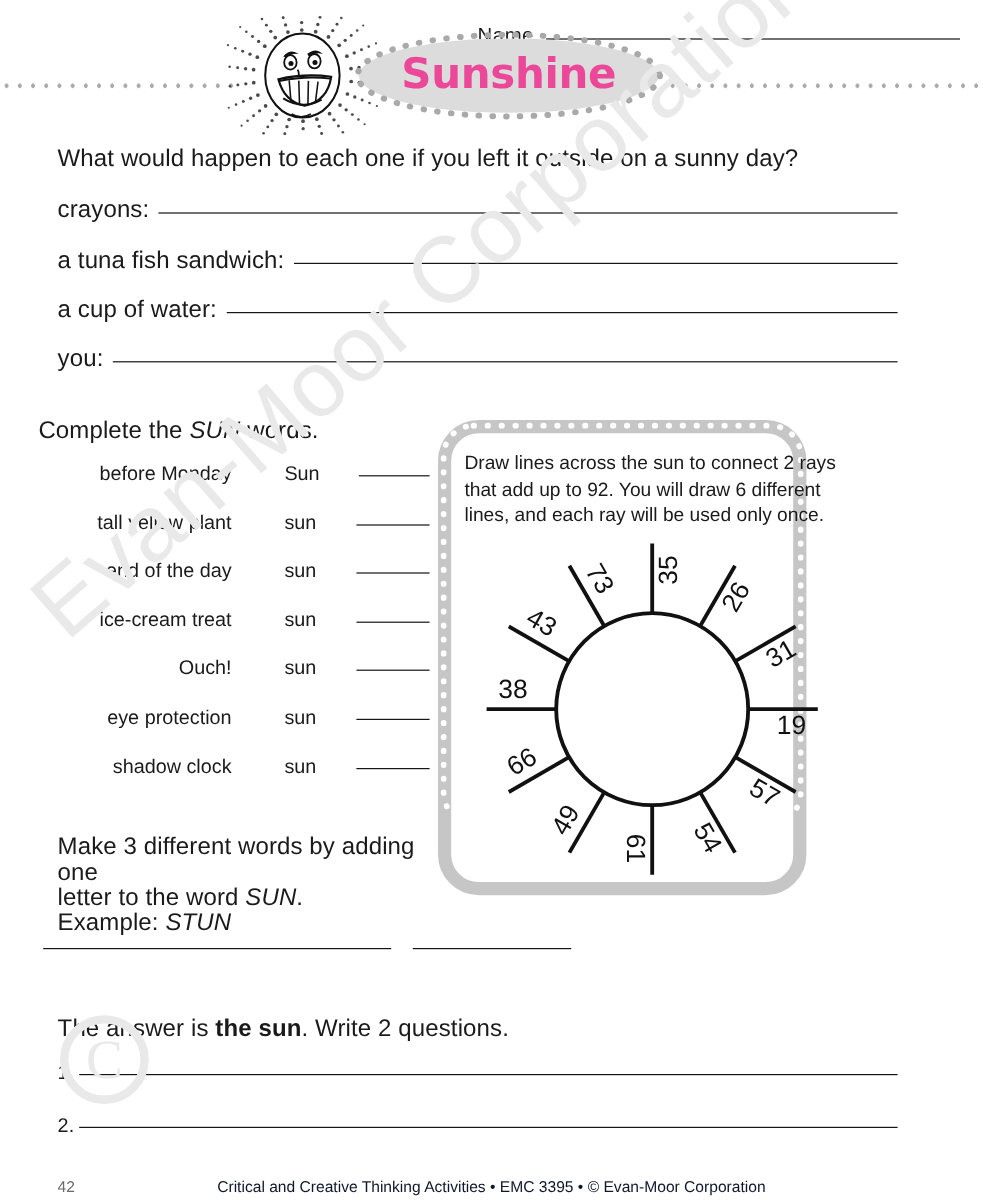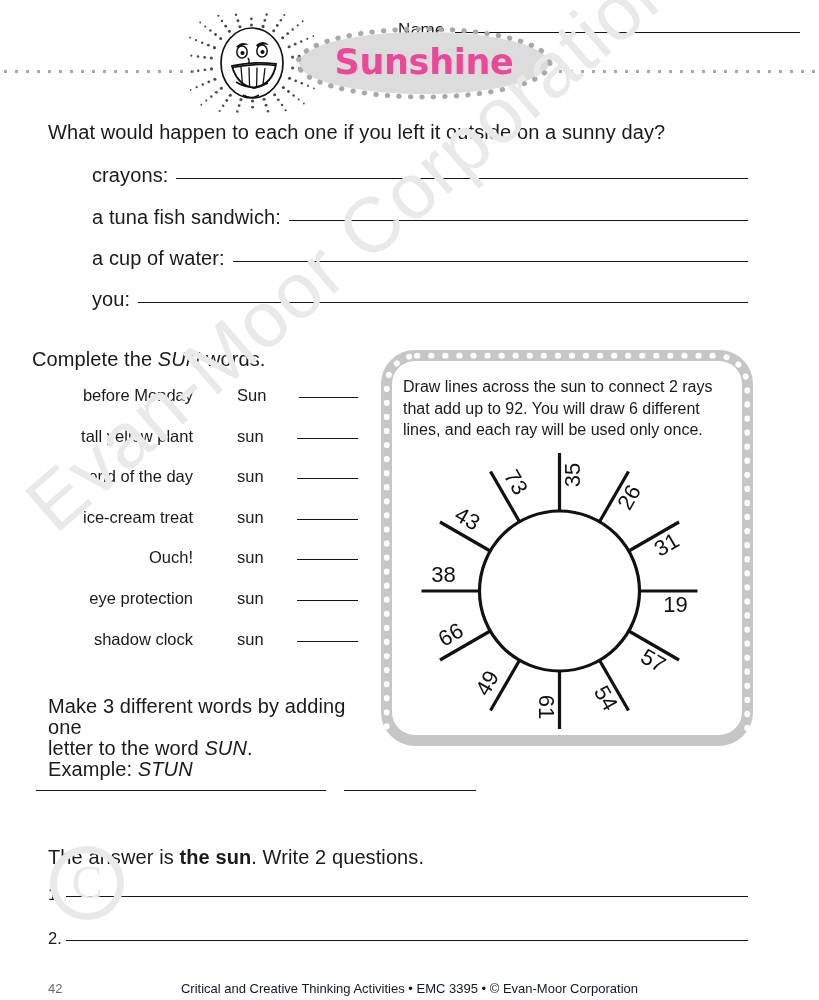--- a/index.html
+++ b/index.html
@@ -118,21 +118,21 @@
 
   #q1-prompt { position: absolute; left: 48px; top: 121px; }
 
   .fill-row {
     position: absolute;
     left: 48px;
     display: flex;
     align-items: baseline;
     width: 700px;
   }
-  .fill-row .fr-label { white-space: nowrap; margin-left: 44px; }
+  .fill-row .fr-label { white-space: nowrap; }
   .fill-row .fr-line {
     flex: 1 1 auto;
     height: 0;
     border-bottom: 1.5px solid #141414;
     margin-left: 8px;
     position: relative; top: -3px;
   }
   #fill-crayons  { top: 164px; }
   #fill-tuna     { top: 206px; }
   #fill-water    { top: 247px; justify-content: space-between; }
@@ -206,22 +206,22 @@
     flex: 1 1 auto; height: 0;
     border-bottom: 1.5px solid #141414;
     margin-left: 4px; position: relative; top: -3px;
   }
   #answer-1 { top: 885px; }
   #answer-2 { top: 929px; }
 
   
   #puzzle-box {
     position: absolute;
-    left: 381px; top: 350px;
-    width: 372px; height: 396px;
+    left: 365px; top: 350px;
+    width: 307px; height: 396px;
     z-index: 2;
   }
   #puzzle-box .pb-frame {
     position: absolute; inset: 0;
     border: 11px solid #c6c6c6;
     border-radius: 34px;
     background: #ffffff;
   }
   #puzzle-box .pb-dots { position: absolute; inset: 0; }
   #puzzle-instructions {

